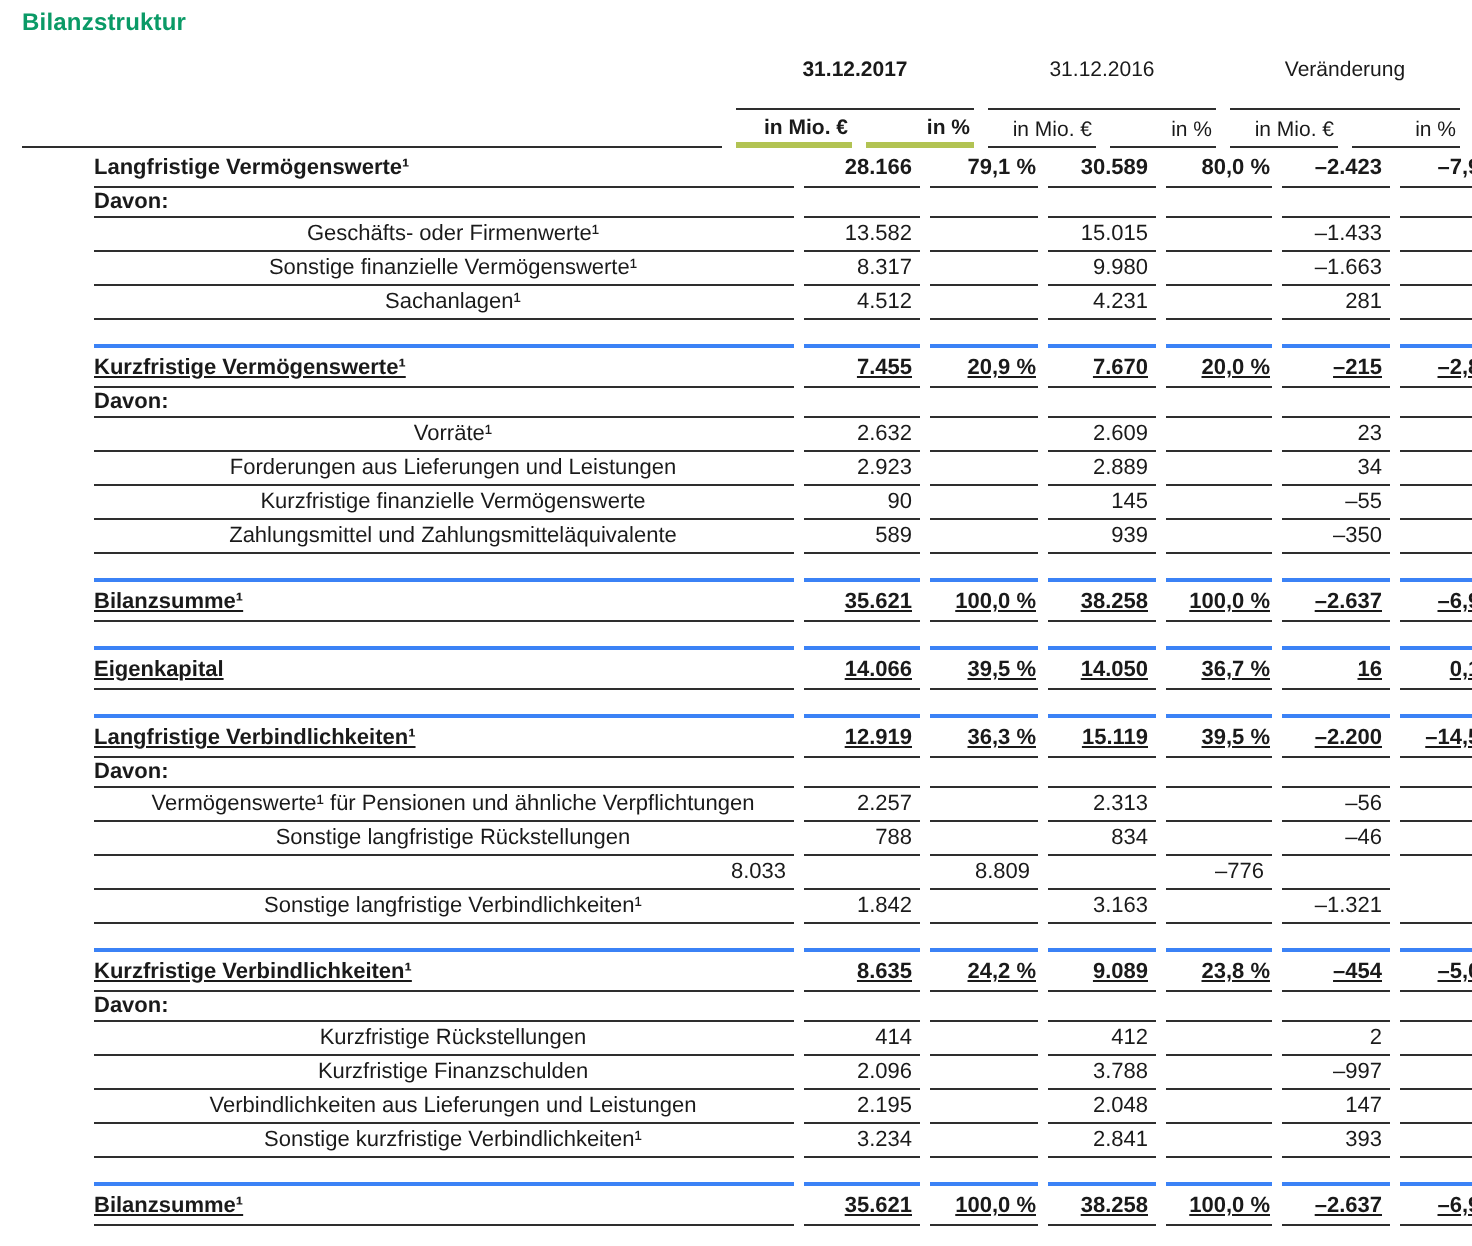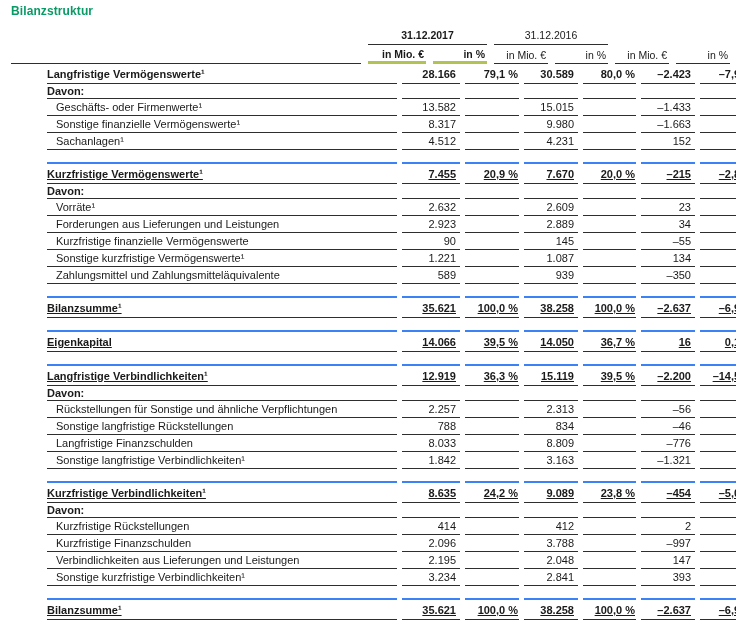--- a/index.html
+++ b/index.html
@@ -16,21 +16,21 @@
   }
 
   
   .hgroups{
     display:grid;
     grid-template-columns:350px 119px 114px 115px;
     column-gap:7px;
     margin-top:11px;
   }
   .hgroups .g{
-    text-align:center;font-size:10.5px;padding-bottom:3px;
+    text-align:center;font-size:10.5px;padding-bottom:13px;
     border-bottom:1px solid #2e2e2e;
   }
   .hgroups .g.bold{font-weight:bold;}
   .hgroups .spacer{border:none;}
 
   
   .hsubs{
     display:grid;
     grid-template-columns:350px 58px 54px 54px 53px 54px 54px;
     column-gap:7px;
@@ -52,38 +52,39 @@
   }
   .row .c{
     border-bottom:1px solid #2e2e2e;
     text-align:right;
     font-size:11px;
     padding:2px 4px 2px 0;
     white-space:nowrap;
   }
   .row .c.pct{padding-right:1px;}
   .row .lbl{text-align:left;padding-left:0;padding-right:0;}
-  .row.detail .lbl{padding-left:9px;}
+  .row.detail .lbl{padding-left:9px;text-align:center;}
   .row.section .c,.row.total .c{font-weight:bold;padding-top:4px;padding-bottom:3px;}
   .row.davon .c{font-weight:normal;padding-top:1px;padding-bottom:1px;}
   .row.davon .lbl{font-weight:bold;}
   .row.gap{margin-top:12px;}
   .row.gap .c{border-top:2px solid #3b82f6;text-decoration:underline;}
 </style>
 </head>
 <body>
 
 <div class="page">
   <div class="title">Bilanzstruktur</div>
 
   <div class="hgroups">
     <div class="spacer"></div>
 
   <div class="g bold">31.12.2017</div>
       <div class="g">31.12.2016</div>
+      <div class="g">Veränderung</div>
     </div>
 
   <div class="hsubs">
     <div class="c lblcell lbl"></div>
 
   <div class="c lime">in Mio. €</div>
       <div class="c lime">in %</div>
       <div class="c">in Mio. €</div>
       <div class="c">in %</div>
       <div class="c">in Mio. €</div>
@@ -127,21 +128,21 @@
         <div class="c pct"></div>
         <div class="c">–1.663</div>
         <div class="c pct"></div>
       </div>
       <div class="row detail">
         <div class="c lbl">Sachanlagen¹</div>
         <div class="c">4.512</div>
         <div class="c pct"></div>
         <div class="c">4.231</div>
         <div class="c pct"></div>
-        <div class="c">152</div>
+        <div class="c">281</div>
         <div class="c pct"></div>
       </div>
       <div class="row section gap">
         <div class="c lbl">Kurzfristige Vermögenswerte¹</div>
         <div class="c">7.455</div>
         <div class="c pct">20,9 %</div>
         <div class="c">7.670</div>
         <div class="c pct">20,0 %</div>
         <div class="c">–215</div>
         <div class="c pct">–2,8 %</div>
@@ -176,29 +177,20 @@
       <div class="row detail">
         <div class="c lbl">Kurzfristige finanzielle Vermögenswerte</div>
         <div class="c">90</div>
         <div class="c pct"></div>
         <div class="c">145</div>
         <div class="c pct"></div>
         <div class="c">–55</div>
         <div class="c pct"></div>
       </div>
       <div class="row detail">
-        <div class="c lbl">Sonstige kurzfristige Vermögenswerte¹</div>
-        <div class="c">1.221</div>
-        <div class="c pct"></div>
-        <div class="c">1.087</div>
-        <div class="c pct"></div>
-        <div class="c">134</div>
-        <div class="c pct"></div>
-      </div>
-      <div class="row detail">
         <div class="c lbl">Zahlungsmittel und Zahlungsmitteläquivalente</div>
         <div class="c">589</div>
         <div class="c pct"></div>
         <div class="c">939</div>
         <div class="c pct"></div>
         <div class="c">–350</div>
         <div class="c pct"></div>
       </div>
       <div class="row total gap">
         <div class="c lbl">Bilanzsumme¹</div>
@@ -230,39 +222,38 @@
       <div class="row davon">
         <div class="c lbl">Davon:</div>
         <div class="c"></div>
         <div class="c pct"></div>
         <div class="c"></div>
         <div class="c pct"></div>
         <div class="c"></div>
         <div class="c pct"></div>
       </div>
       <div class="row detail">
-        <div class="c lbl">Rückstellungen für Sonstige und ähnliche Verpflichtungen</div>
+        <div class="c lbl">Vermögenswerte¹ für Pensionen und ähnliche Verpflichtungen</div>
         <div class="c">2.257</div>
         <div class="c pct"></div>
         <div class="c">2.313</div>
         <div class="c pct"></div>
         <div class="c">–56</div>
         <div class="c pct"></div>
       </div>
       <div class="row detail">
         <div class="c lbl">Sonstige langfristige Rückstellungen</div>
         <div class="c">788</div>
         <div class="c pct"></div>
         <div class="c">834</div>
         <div class="c pct"></div>
         <div class="c">–46</div>
         <div class="c pct"></div>
       </div>
       <div class="row detail">
-        <div class="c lbl">Langfristige Finanzschulden</div>
         <div class="c">8.033</div>
         <div class="c pct"></div>
         <div class="c">8.809</div>
         <div class="c pct"></div>
         <div class="c">–776</div>
         <div class="c pct"></div>
       </div>
       <div class="row detail">
         <div class="c lbl">Sonstige langfristige Verbindlichkeiten¹</div>
         <div class="c">1.842</div>

